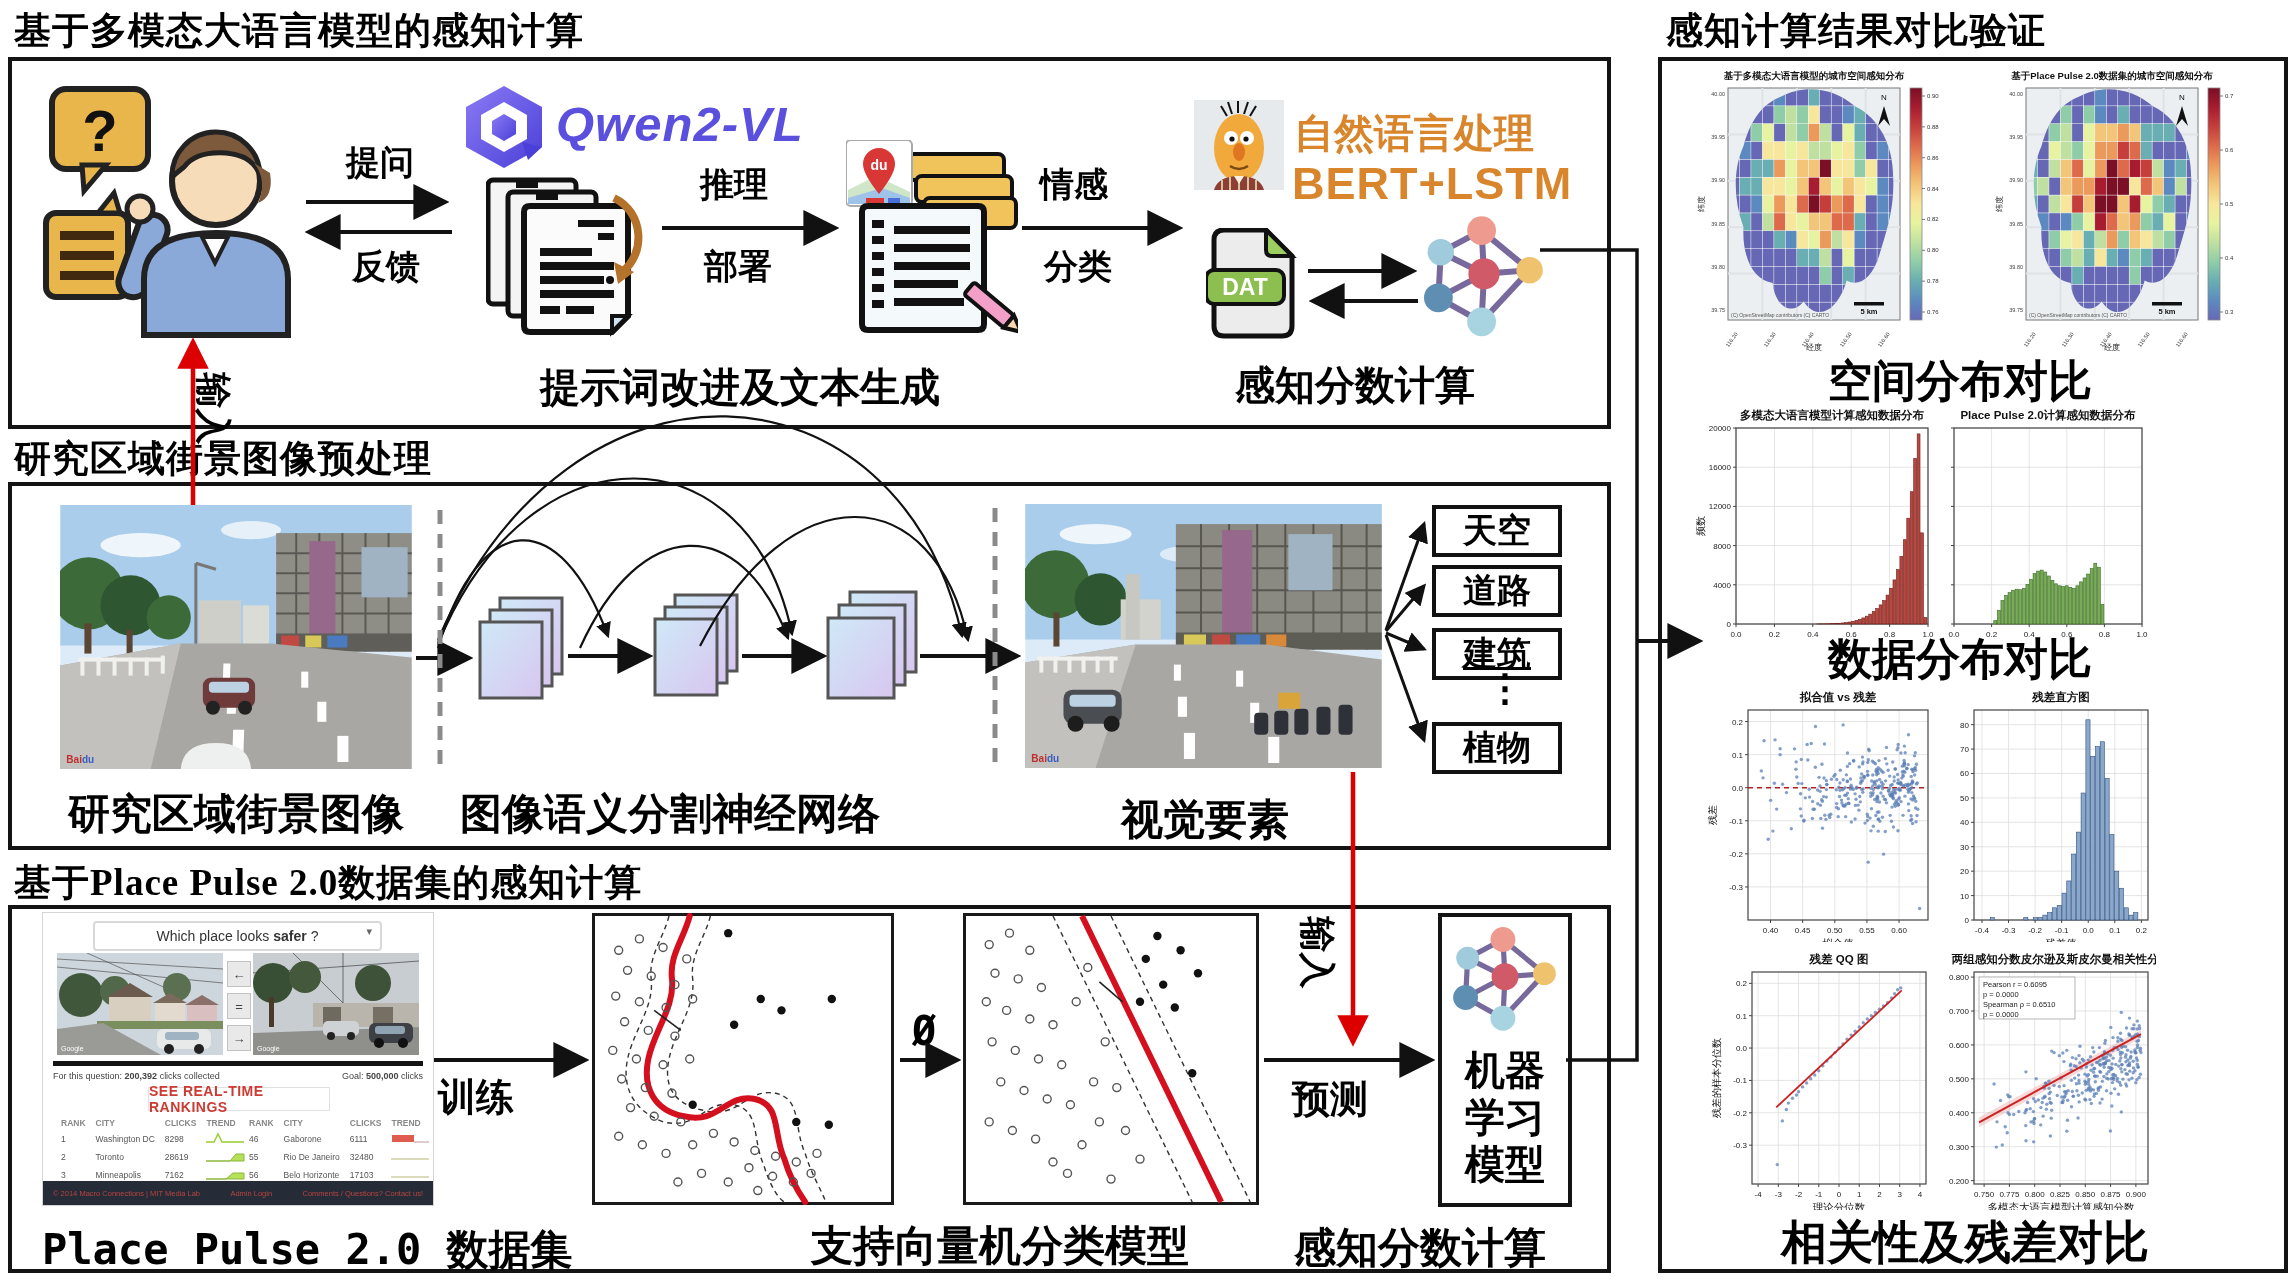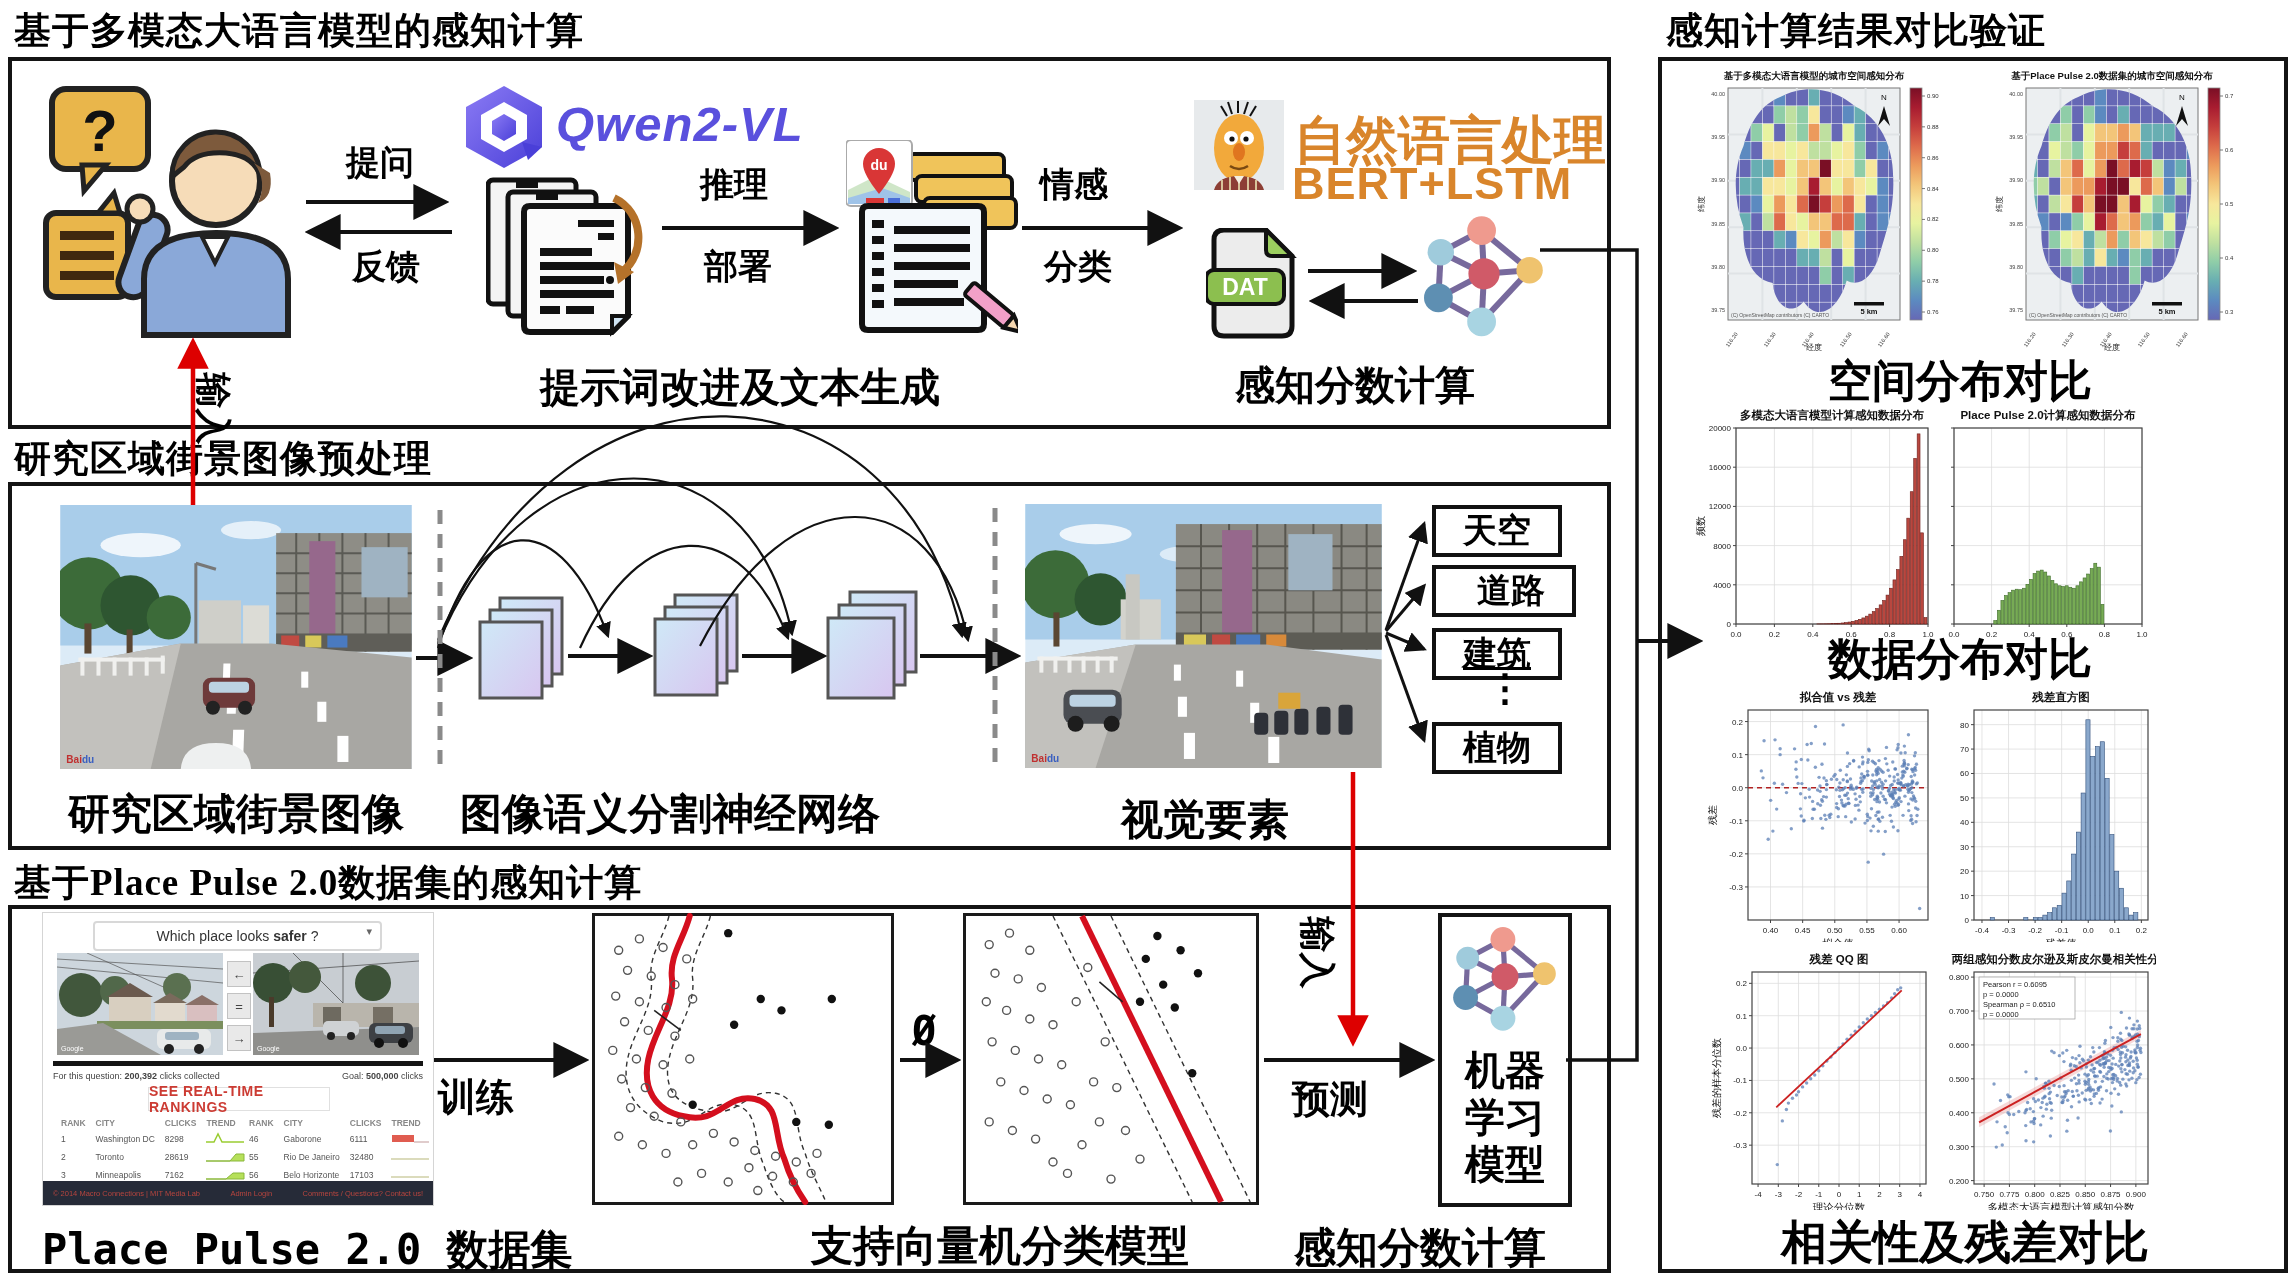--- a/index.html
+++ b/index.html
@@ -12,21 +12,21 @@
   .cap40{font-size:40px;}
   .cap42{font-size:42px;}
   .cap44{font-size:44px;}
   .lbl{position:absolute;font-size:34px;font-weight:bold;white-space:nowrap;}
   .vlabel{position:absolute;font-size:36px;font-weight:bold;white-space:nowrap;transform:rotate(90deg);transform-origin:center;}
   .elem-box{position:absolute;width:122px;height:44px;border:4px solid #111;display:flex;align-items:center;justify-content:center;
             font-size:34px;font-weight:bold;background:#fff;}
   .dots{position:absolute;font-size:38px;font-weight:bold;line-height:0.55;}
   .qwen-text{position:absolute;font-family:"Liberation Sans","DejaVu Sans",sans-serif;font-style:italic;font-weight:bold;
              font-size:49px;color:#5a50dd;letter-spacing:1px;}
-  .orange1{position:absolute;font-size:52px;font-weight:bold;color:#d9852b;font-family:"Liberation Sans",sans-serif;}
+  .orange1{position:absolute;font-size:40px;font-weight:bold;color:#d9852b;font-family:"Liberation Sans",sans-serif;}
   .orange2{position:absolute;font-size:45px;font-weight:bold;color:#d9852b;font-family:"Liberation Sans",sans-serif;letter-spacing:1px;}
   .mlbox{position:absolute;border:4px solid #141414;background:#fff;text-align:center;}
   .mltxt{font-size:40px;font-weight:bold;line-height:1.18;margin-top:4px;}
   
   .ppcard{position:absolute;background:#fff;border:1px solid #d5d5d5;font-family:"Liberation Sans","DejaVu Sans",sans-serif;}
   .pp-q{position:absolute;border:2px solid #d8d8d8;border-radius:4px;background:#fff;display:flex;align-items:center;
         justify-content:center;font-size:14px;color:#333;}
   .pp-q b{margin:0 4px;}
   .pp-caret{position:absolute;right:8px;top:2px;color:#666;font-size:11px;}
   .pp-btn{position:absolute;width:22px;height:24px;background:#e9e9e9;border:1px solid #c2c2c2;display:flex;align-items:center;
@@ -381,21 +381,21 @@
         <rect x="290" y="202" width="14" height="28" rx="4"></rect>
       <rect x="312" y="200" width="14" height="30" rx="4"></rect>
     </g>
     <rect x="252" y="188" width="22" height="16" fill="#d9a53a"></rect>
     <text x="6" y="257" font-size="10" font-weight="bold" fill="#c03030">Bai<tspan fill="#3a5fc0">du</tspan></text>
   </svg>
 
   <div class="elem-box" style="left:1432px;top:505px;">
       <span>天空</span>
     </div>
-  <div class="elem-box" style="left:1432px;top:565px;padding-left:14px;">
+  <div class="elem-box" style="left:1432px;top:565px;">
       <span>道路</span>
     </div>
   <div class="elem-box" style="left:1432px;top:628px;text-decoration:underline;">
       <span>建筑</span>
     </div>
   <div class="dots" style="left:1486px;top:678px;">⋮</div>
   <div class="elem-box" style="left:1432px;top:722px;">
       <span>植物</span>
     </div>
 

